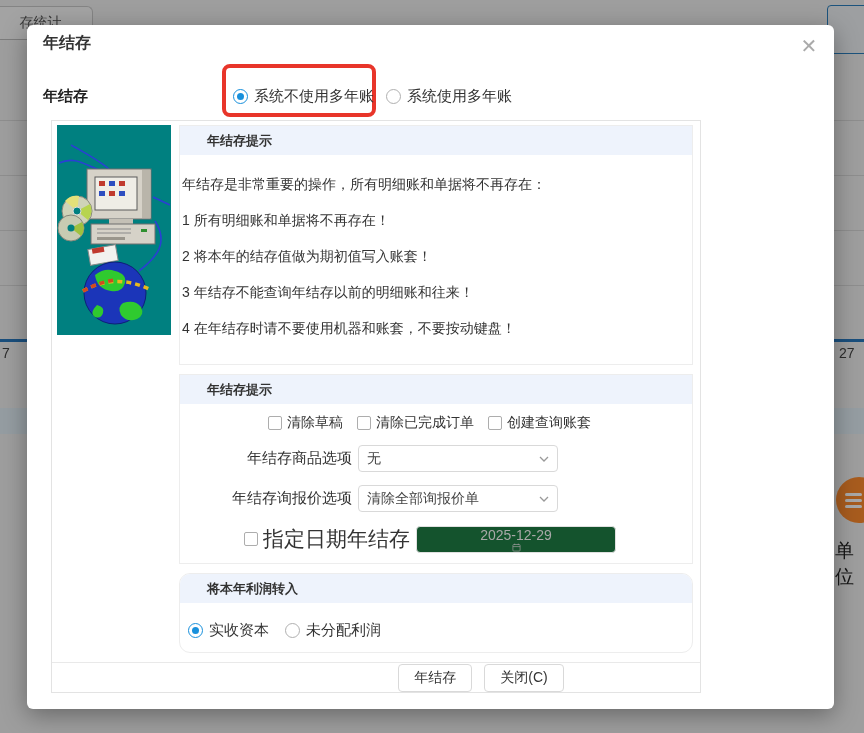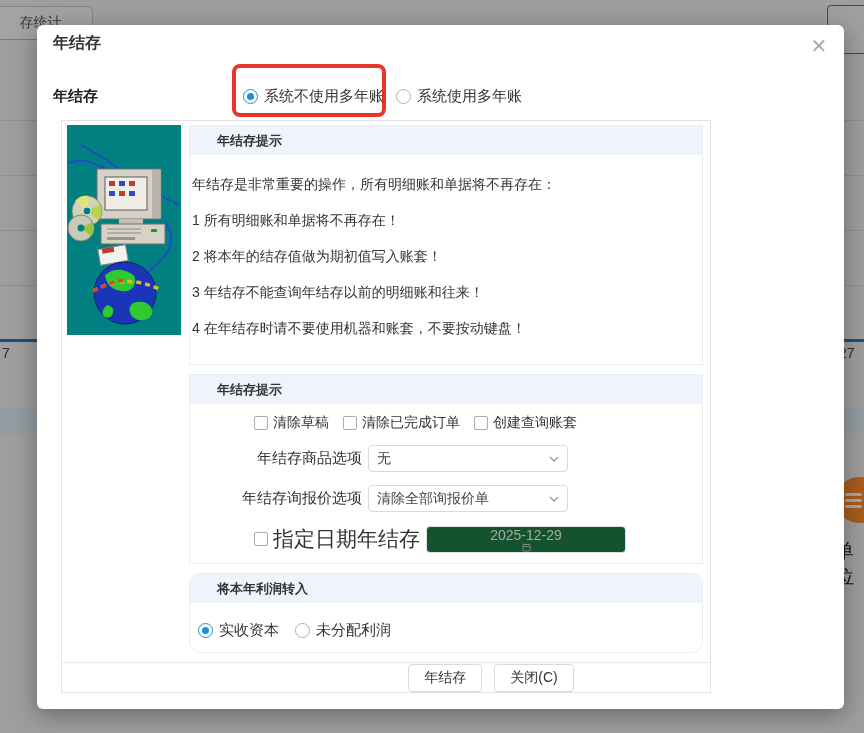--- a/index.html
+++ b/index.html
@@ -31,21 +31,21 @@
     position:absolute; left:836px; top:477px; width:46px; height:46px; border-radius:50%;
     background:#ff8c2e; display:flex; flex-direction:column; gap:3px;
     align-items:flex-start; justify-content:center; padding-left:9px;
   }
   .bg-fab .bar { width:17px; height:3px; background:#fff; border-radius:2px; }
   .bg-unit { position:absolute; left:835px; top:538px; font-size:19px; color:#222; }
   
   .overlay { position:absolute; inset:0; background:rgba(0,0,0,0.34); z-index:5; }
   
   .dialog {
-    position:absolute; left:37px; top:25px; width:807px; height:684px;
+    position:absolute; left:27px; top:25px; width:807px; height:684px;
     background:#fff; border-radius:6px; z-index:10;
     box-shadow:0 6px 24px rgba(0,0,0,0.35);
     padding-left:35px;
   }
   .dlg-title { position:absolute; left:16px; top:8px; font-size:16px; font-weight:600; color:#333; }
   .dlg-close {
     position:absolute; right:12px; top:8px; width:26px; height:26px;
     font-size:20px; color:#aaa; display:flex; align-items:center; justify-content:center;
     cursor:pointer; line-height:1;
   }
@@ -73,21 +73,21 @@
   .sec-head {
     height:29px; line-height:29px; background:#eef3fc; padding-left:27px;
     font-size:13px; font-weight:700; color:#333;
   }
   .sec-tips { height:240px; }
   .sec-options { height:190px; }
   .sec-profit { height:80px;border-radius:11px; }
   .tips-body { padding:4px 8px 0 2px; }
   .tips-body p { font-size:14px; color:#333; line-height:21px; margin:15px 0; }
   .opt-body { padding:10px 0 0 12px; }
-  .cb-row { display:flex; gap:14px; align-items:center; margin-left:52px; height:18px; }
+  .cb-row { display:flex; gap:14px; align-items:center; margin-left:76px; height:18px; }
   .cb-item { display:flex; align-items:center; gap:5px; font-size:14px; color:#333; cursor:pointer; }
   .checkbox { width:14px; height:14px; border:1px solid #adadad; border-radius:2px; background:#fff; flex:none; }
   .form-row { display:flex; align-items:center; margin-top:13px; }
   .form-label { width:160px; text-align:right; margin-right:6px; font-size:15px; color:#333; flex:none; }
   .select-box {
     width:200px; height:27px; border:1px solid #d9d9d9; border-radius:4px; background:#fff;
     display:flex; align-items:center; justify-content:space-between; padding:0 8px; cursor:pointer;
   }
   .select-box .val { font-size:14px; color:#444; white-space:nowrap; }
   .date-row { display:flex; align-items:center; margin-top:13px; margin-left:52px; gap:6px; }

